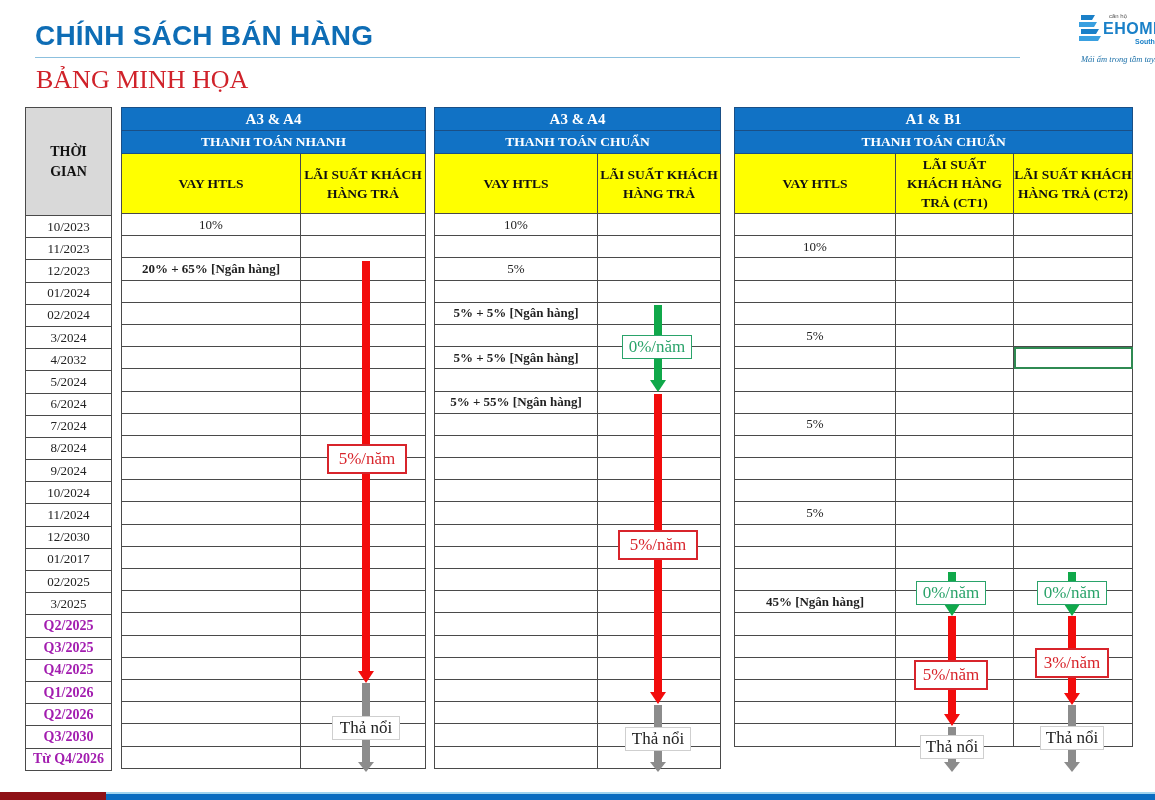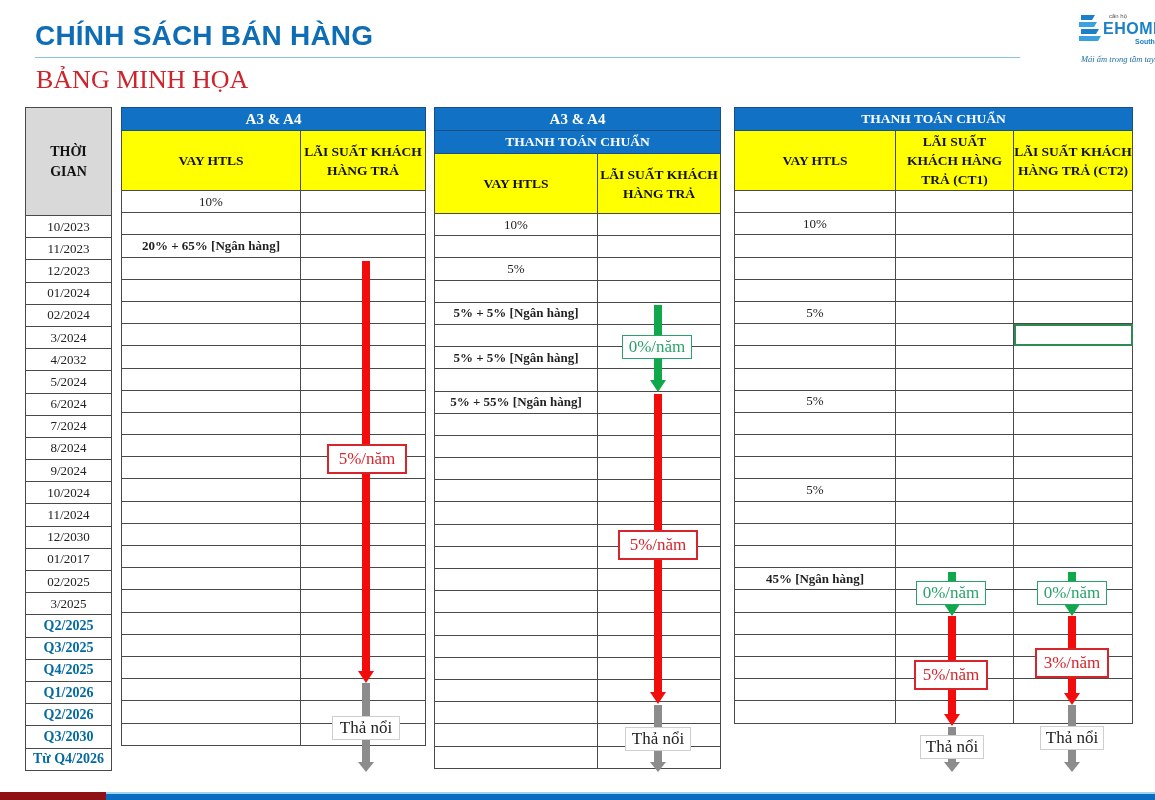--- a/index.html
+++ b/index.html
@@ -11,21 +11,21 @@
   .logo .bars { position:absolute; left:4px; top:3px; width:22px; height:30px; }
   .logo .brand { position:absolute; left:28px; top:10px; font-family:"Liberation Sans", sans-serif; font-weight:bold; font-size:16px; color:#1a80c8; letter-spacing:0.5px; }
   .logo .small { position:absolute; left:34px; top:3px; font-family:"Liberation Sans", sans-serif; font-size:6px; color:#555; }
   .logo .sg { position:absolute; left:60px; top:28px; font-family:"Liberation Sans", sans-serif; font-weight:bold; font-size:7px; color:#1a80c8; }
   .logo .tag { position:absolute; left:6px; top:44px; font-style:italic; font-size:8.5px; color:#1a6fa8; white-space:nowrap; }
 
   .grid { position:absolute; border-collapse:collapse; table-layout:fixed; }
   .grid td { border:1px solid #4a4a4a; padding:0; text-align:center; vertical-align:middle; font-size:13px; color:#222; height:21.2px; white-space:nowrap; overflow:visible; }
   .time-table { left:25px; top:107px; }
   .time-table .hdr { background:#d9d9d9; font-weight:bold; font-size:14px; color:#111; height:107px; line-height:20px; }
-  .time-table .q { font-weight:bold; font-size:14px; color:#0369a1; }
+  .time-table .q { font-weight:bold; font-size:14px; color:#a21caf; }
 
   .blk { }
   .blk .h1 { background:#1172c5; color:#fff; font-weight:bold; font-size:15px; height:22px; border-color:#1a4f86; }
   .blk .h2 { background:#1172c5; color:#fff; font-weight:bold; font-size:13.5px; height:22px; border-color:#1a4f86; }
   .blk .h3 { background:#ffff00; color:#111; font-weight:bold; font-size:13.5px; height:59px; line-height:19px; white-space:normal; }
   .red { color:#e8202a; font-weight:bold; }
   .bold { font-weight:bold; }
   .sel { outline:2px solid #2f8a52; outline-offset:-2px; }
 
   .arrow { position:absolute; width:8px; }
@@ -151,20 +151,23 @@
 <table class="grid blk" style="left:121px; top:107px; width:304px;">
   <colgroup>
       <col style="width:179px">
       <col style="width:125px">
     </colgroup>
   <tbody>
       <tr>
         <td colspan="2" class="h1">A3 &amp; A4</td>
       </tr>
   <tr>
+        <td colspan="2" class="h2">THANH TOÁN NHANH</td>
+      </tr>
+  <tr>
         <td class="h3">VAY HTLS</td>
         <td class="h3">LÃI SUẤT KHÁCH HÀNG TRẢ</td>
       </tr>
   <tr>
         <td>10%</td>
         <td></td>
       </tr>
   <tr>
         <td></td>
         <td></td>
@@ -383,20 +386,23 @@
 </tbody>
   </table>
 
 <table class="grid blk" style="left:734px; top:107px; width:398px;">
   <colgroup>
       <col style="width:161px">
       <col style="width:118px">
       <col style="width:119px">
     </colgroup>
   <tbody>
+      <tr>
+        <td colspan="3" class="h1">A1 &amp; B1</td>
+      </tr>
   <tr>
         <td colspan="3" class="h2">THANH TOÁN CHUẨN</td>
       </tr>
   <tr>
         <td class="h3">VAY HTLS</td>
         <td class="h3">LÃI SUẤT KHÁCH HÀNG TRẢ (CT1)</td>
         <td class="h3">LÃI SUẤT KHÁCH HÀNG TRẢ (CT2)</td>
       </tr>
   <tr>
         <td></td>

